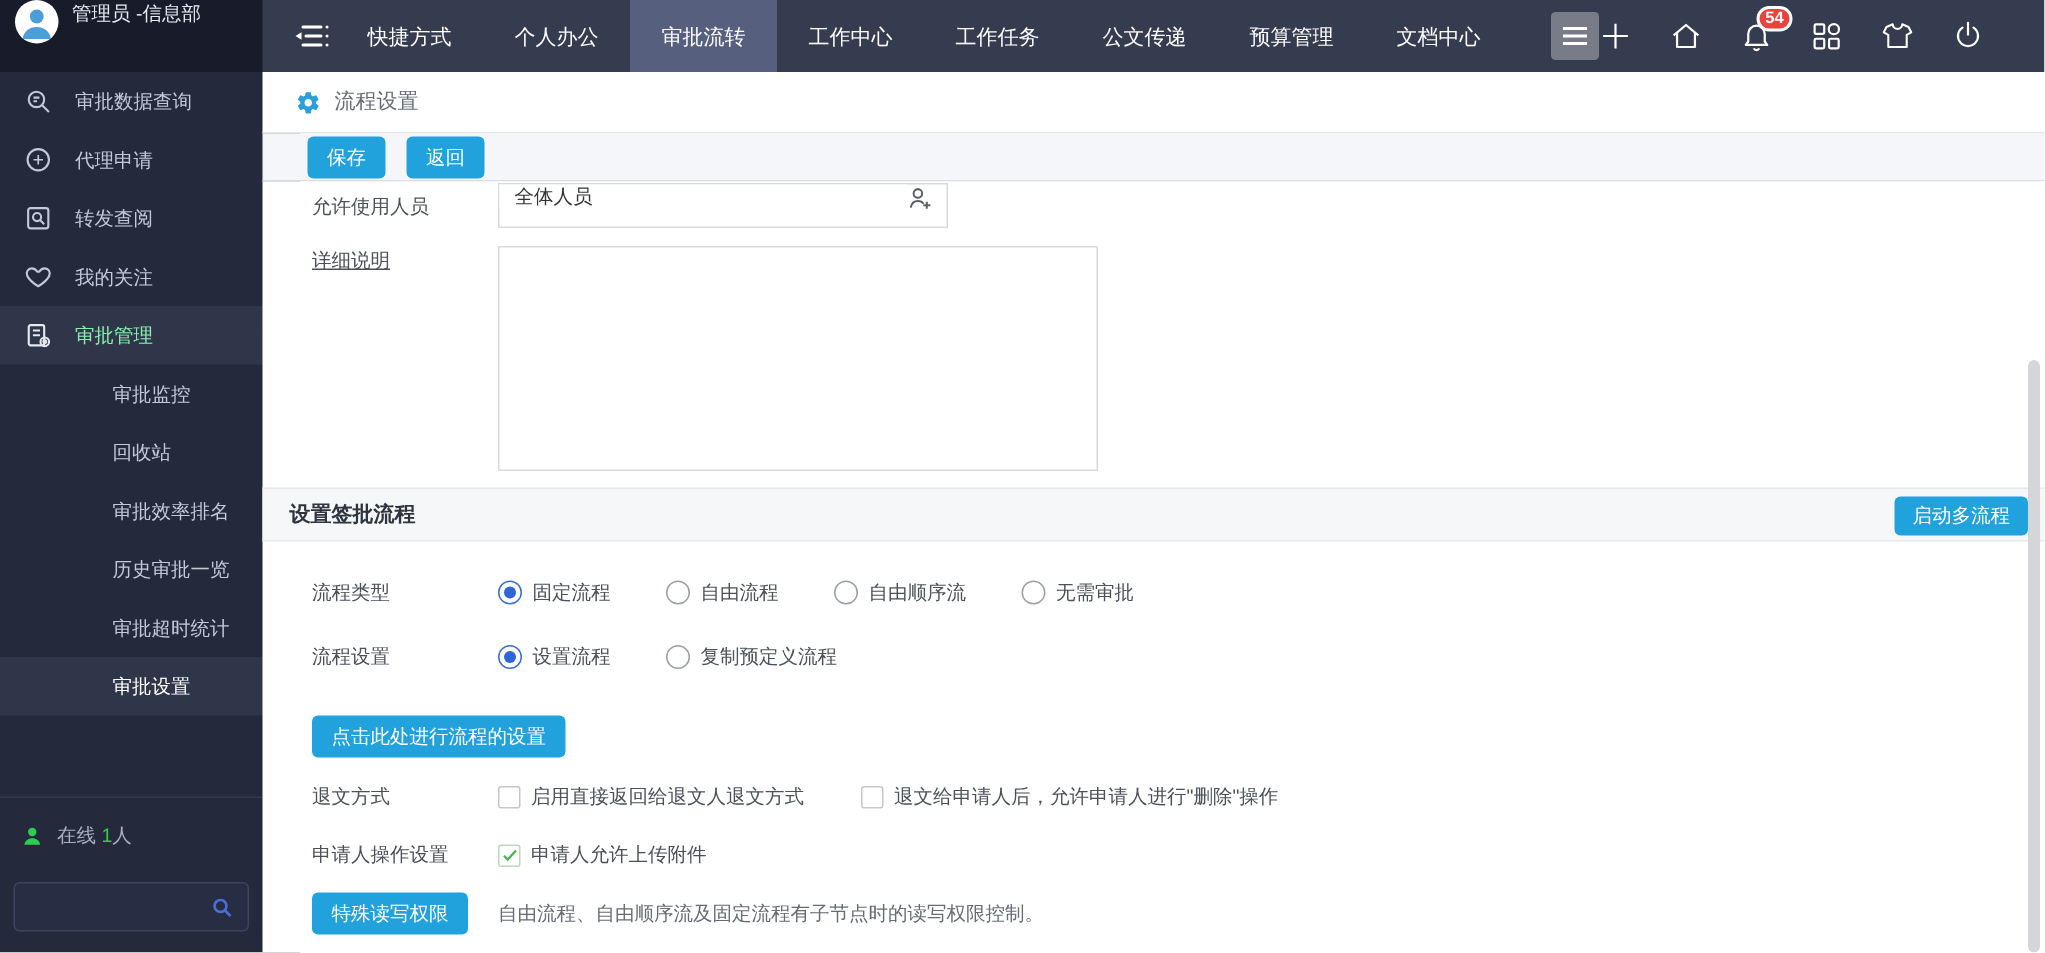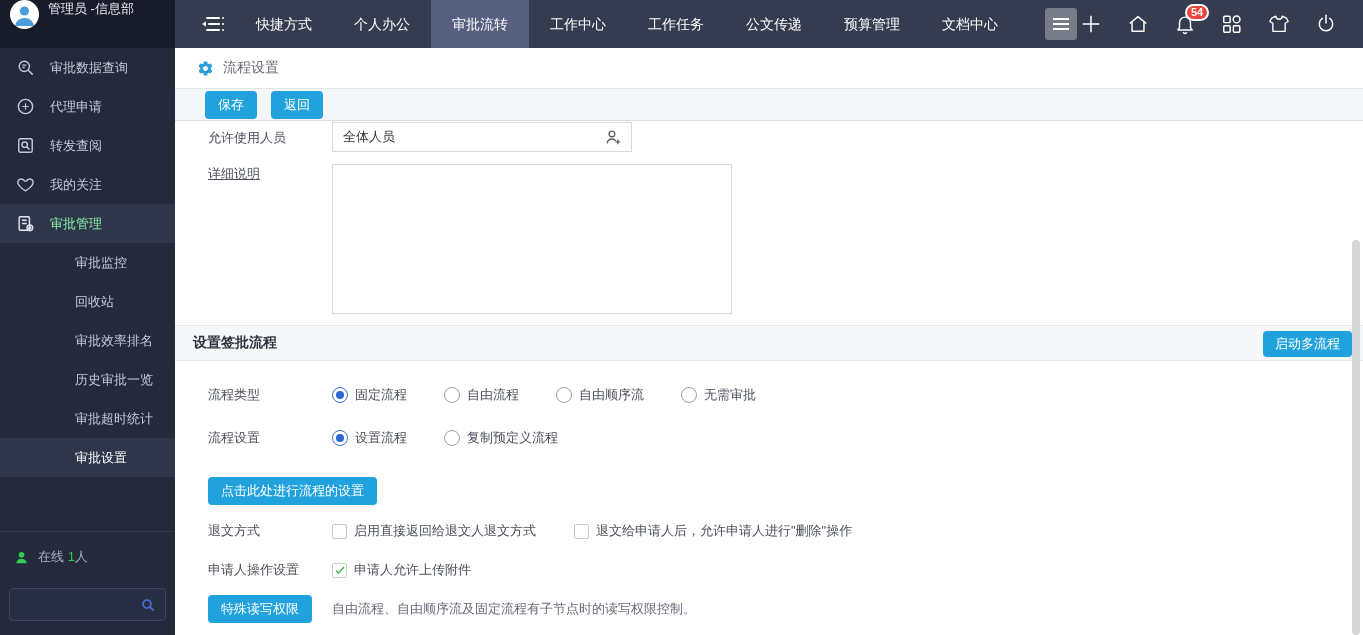--- a/index.html
+++ b/index.html
@@ -9,21 +9,21 @@
   
   .topbar { position:absolute; left:0; top:0; width:1363px; height:48px; background:#363c50; display:flex; align-items:stretch; }
   .topbar-user { width:175px; background:#181c2a; display:flex; align-items:flex-start; padding-left:10px; gap:9px; flex:none; }
   .avatar { width:29px; height:29px; border-radius:50%; background:#fff; display:flex; align-items:center; justify-content:center; overflow:hidden; flex:none; }
   .user-name { color:#e6e9f0; font-size:13px; white-space:nowrap; }
   .collapse-btn { width:46px; display:flex; align-items:center; justify-content:center; margin-left:14px; cursor:pointer; }
   .nav-tabs { display:flex; align-items:stretch; }
   .nav-tab { padding:0 21px; line-height:48px; color:#fdfdfe; font-size:14px; cursor:pointer; white-space:nowrap; }
   .nav-tab.active { background:#575f7e; }
   .hamburger-btn { width:32px; height:32px; border-radius:3px; background:rgba(255,255,255,.33); display:flex; align-items:center; justify-content:center; align-self:center; margin-left:26px; cursor:pointer; }
-  .topbar-right { margin-left:auto; display:flex; align-items:center; gap:25px; padding-right:26px; }
+  .topbar-right { margin-left:auto; display:flex; align-items:center; gap:25px; padding-right:40px; }
   .tb-icon { width:22px; height:22px; display:flex; align-items:center; justify-content:center; cursor:pointer; position:relative; }
   .badge { position:absolute; top:-9px; left:11px; background:#e8443c; border:2px solid #fff; border-radius:10px; color:#fff; font-size:11px; font-weight:bold; min-width:24px; height:17px; line-height:13px; text-align:center; padding:0 3px; }
 
   
   .sidebar { position:absolute; left:0; top:48px; width:200px; height:587px; background:#242a3c; color:#c3c9d6; }
   .side-item { height:39px; display:flex; align-items:center; padding-left:16px; gap:15px; cursor:pointer; }
   .side-item.parent-active { background:#2f364a; color:#86efac; }
   .side-item .micon { width:19px; height:19px; flex:none; display:flex; }
   .side-item .chev { margin-left:auto; margin-right:15px; display:flex; }
   .side-sub { height:39px; line-height:39px; padding-left:75px; cursor:pointer; }
@@ -36,21 +36,21 @@
   .side-search input { flex:1; background:transparent; border:none; outline:none; color:#cfd4e0; padding:0 8px; font-size:13px; min-width:0; }
   .side-search .sicon { margin-right:9px; display:flex; }
 
   
   .breadcrumb-bar { position:absolute; left:175px; top:48px; width:1188px; height:41px; background:#fff; border-bottom:1px solid #e3e6ea; display:flex; align-items:center; padding-left:22px; gap:9px; }
   .breadcrumb-text { color:#666b76; font-size:14px; }
   .toolbar { position:absolute; left:175px; top:89px; width:1188px; height:32px; background:#f4f6f9; border-bottom:1px solid #d9dde3; display:flex; align-items:center; padding-left:30px; gap:14px; }
   .btn-blue { background:#22a2dd; color:#fff; font-size:13px; border:none; border-radius:4px; padding:5px 13px; cursor:pointer; white-space:nowrap; }
   .content { position:absolute; left:175px; top:121px; width:1188px; height:514px; background:#fff; color:#4b505a; }
   .flabel { position:absolute; left:33px; font-size:13px; color:#4b505a; white-space:nowrap; }
-  .txt-input { position:absolute; left:157px; top:1px; width:300px; height:30px; border:1px solid #d7dade; background:#fff; display:flex; align-items:center; }
+  .txt-input { position:absolute; left:157px; top:1px; width:300px; height:30px; border:1px solid #d7dade; background:#fff; display:flex; align-items:flex-start; }
   .txt-input input { flex:1; border:none; outline:none; padding:0 10px; font-size:13px; color:#333; min-width:0; }
   .txt-input .picon { margin-right:8px; display:flex; cursor:pointer; }
   .desc-area { position:absolute; left:157px; top:43px; width:400px; height:150px; border:1px solid #d7dade; resize:none; outline:none; font-family:inherit; font-size:13px; padding:6px 8px; color:#333; }
   .section-band { position:absolute; left:0; top:204px; width:1188px; height:36px; background:#f6f7f8; border-top:1px solid #e7e9ec; border-bottom:1px solid #e7e9ec; display:flex; align-items:center; }
   .section-title { margin-left:18px; font-size:14px; font-weight:bold; color:#2f3440; }
   .section-band .btn-blue { position:absolute; right:11px; top:5px; padding:4px 12px; }
   .opt-row { position:absolute; left:0; height:30px; display:flex; align-items:center; }
   .opts { position:absolute; left:157px; display:flex; align-items:center; gap:37px; }
   .opt { display:flex; align-items:center; gap:7px; cursor:pointer; white-space:nowrap; }
   .radio { width:16px; height:16px; border-radius:50%; border:1px solid #9aa0a8; background:#fff; position:relative; flex:none; }

